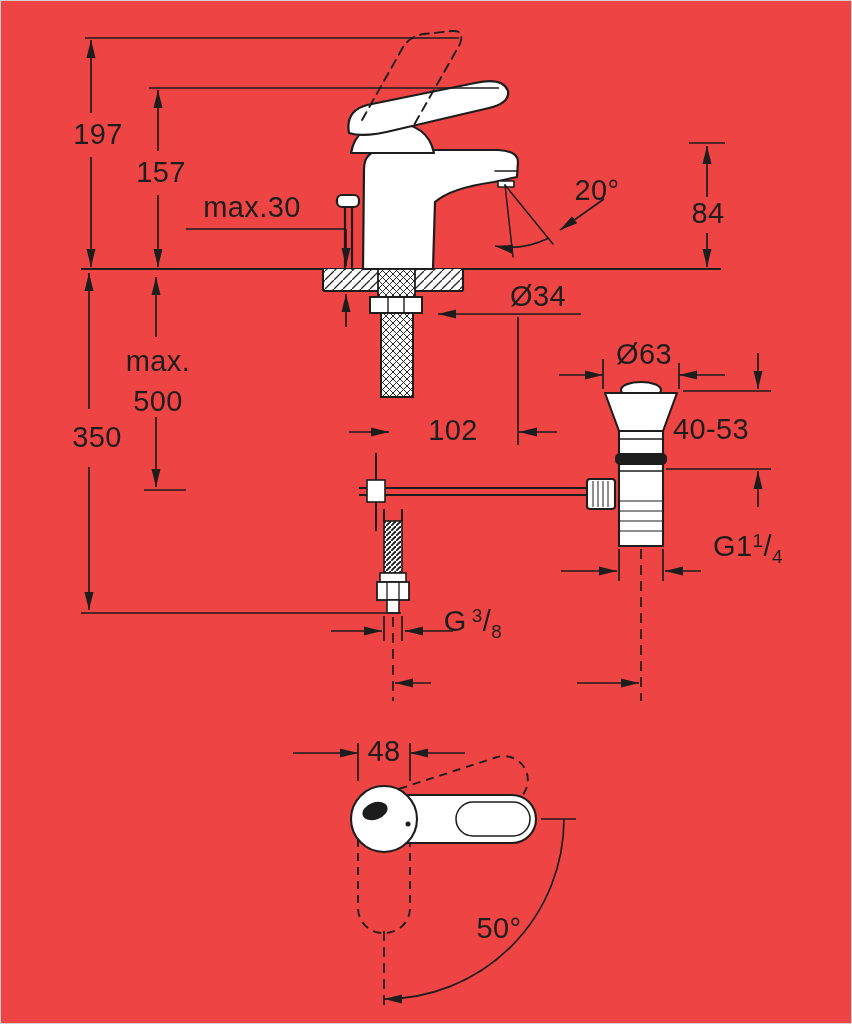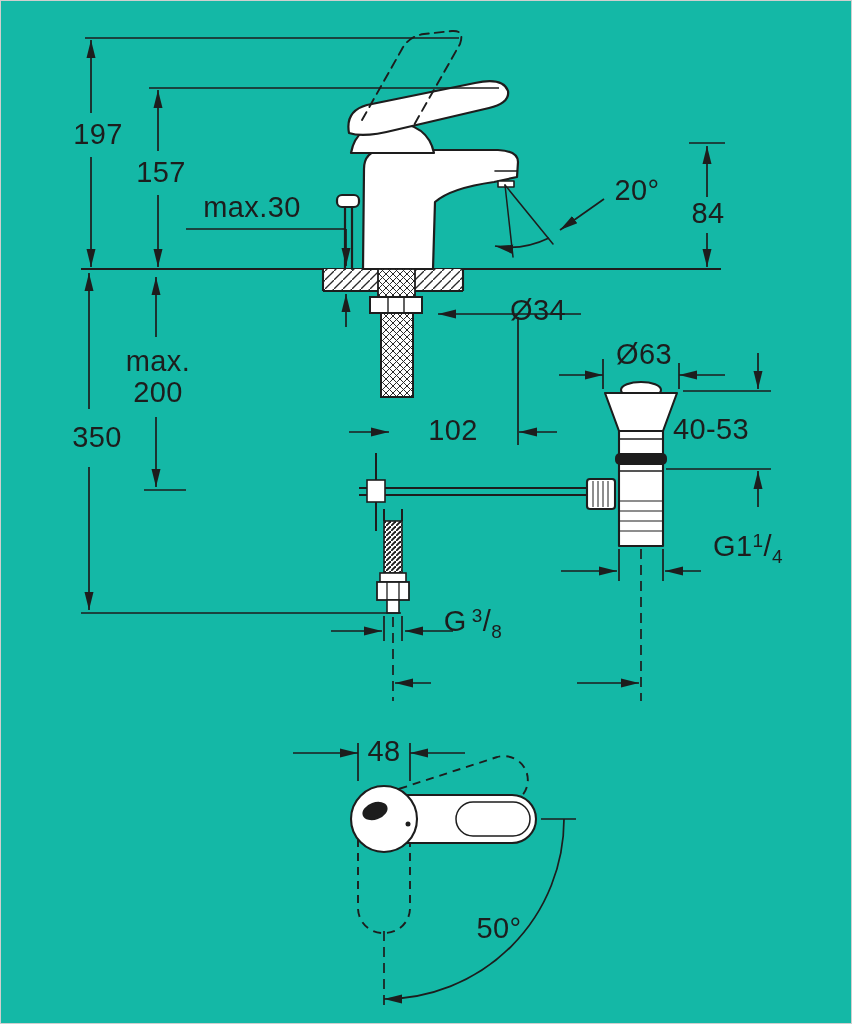--- a/index.html
+++ b/index.html
@@ -1,28 +1,28 @@
 <!DOCTYPE html>
 <html><head>
 <meta charset="utf-8">
 <title>Technical Drawing</title>
 <style>
   html,body{margin:0;padding:0;background:#ffffff;}
   .canvas{
-    position:relative;width:852px;height:1024px;background:#14b8a6;
+    position:relative;width:852px;height:1024px;background:#ef4444;
     border:1px solid #cfcfcf;box-sizing:border-box;overflow:hidden;
     font-family:"Liberation Sans",sans-serif;color:#1d1d1d;
   }
   .canvas svg{position:absolute;left:0;top:0;}
   .lbl{
     position:absolute;transform:translate(-50%,-50%);
     font-size:29px;line-height:1.08;white-space:nowrap;text-align:center;
     letter-spacing:.4px;color:#1d1d1d;
   }
-  .lbl .stack{display:block;}
+  .lbl .stack{display:block;margin-top:9px;}
   .frac-sup{font-size:19px;position:relative;top:-9px;}
   .frac-sub{font-size:19px;position:relative;top:7px;}
   .sp{margin-left:5px;}
 </style>
 </head>
 <body>
 
 <div class="canvas">
 
 <svg width="852" height="1024" viewBox="0 0 852 1024">
@@ -225,27 +225,27 @@
       <line x1="540" y1="818" x2="575" y2="818"></line>
       <line x1="383" y1="930" x2="383" y2="1008" stroke-dasharray="10 6"></line>
       <path d="M 563,818 A 180 180 0 0 1 383,998" marker-end="url(#arr)"></path>
     </g>
   </g>
 </svg>
 
 <div class="lbl" style="left:97px;top:134px">197</div>
 <div class="lbl" style="left:160px;top:172px">157</div>
 <div class="lbl" style="left:251px;top:207px">max.30</div>
-<div class="lbl" style="left:636px;top:190px">20°</div>
+<div class="lbl" style="left:596px;top:190px">20°</div>
 <div class="lbl" style="left:707px;top:213px">84</div>
-<div class="lbl" style="left:537px;top:310px">Ø34</div>
+<div class="lbl" style="left:537px;top:296px">Ø34</div>
 
 <div class="lbl" style="left:157px;top:376px">
   <span class="stack">max.</span>
-  <span class="stack">200</span>
+  <span class="stack">500</span>
 </div>
 
 <div class="lbl" style="left:96px;top:437px">350</div>
 <div class="lbl" style="left:452px;top:430px">102</div>
 <div class="lbl" style="left:643px;top:354px">Ø63</div>
 <div class="lbl" style="left:710px;top:429px">40-53</div>
 
 <div class="lbl" style="left:747px;top:546px">
   <span>G1</span><span class="frac-sup">1</span><span>/</span><span class="frac-sub">4</span>
 </div>

